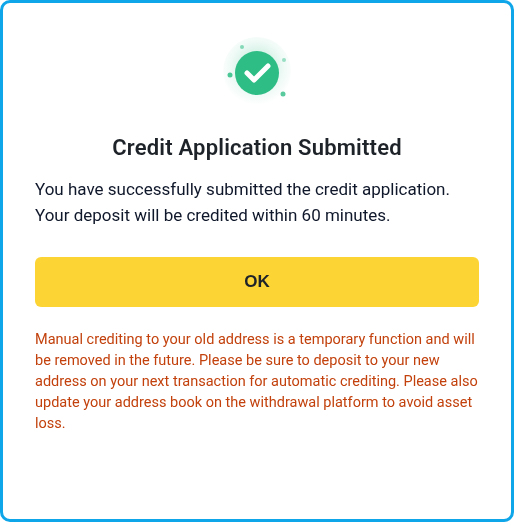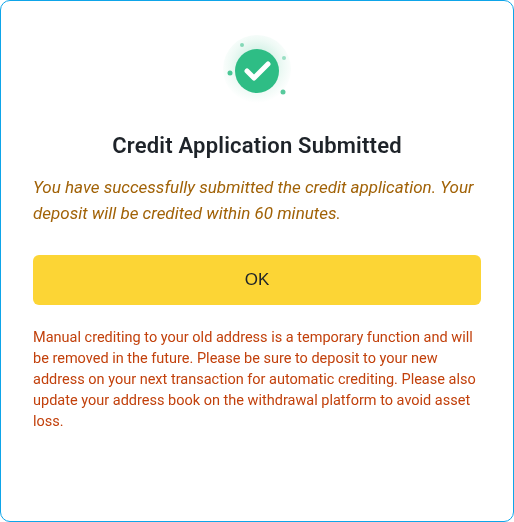--- a/index.html
+++ b/index.html
@@ -8,21 +8,21 @@
     width: 514px;
     height: 522px;
     font-family: -apple-system, BlinkMacSystemFont, "Segoe UI", Roboto, "Helvetica Neue", Arial, sans-serif;
     background: #fff;
     color: #1e2329;
   }
   .dialog {
     box-sizing: border-box;
     width: 514px;
     height: 522px;
-    border: 1px solid #0ea5e9;
+    border: 3px solid #0ea5e9;
     border-radius: 10px;
     padding: 30px 32px 24px 32px;
     position: relative;
     background: #fff;
   }
   .icon-wrap {
     display: flex;
     justify-content: center;
     margin-top: 0;
     margin-bottom: 20px;
@@ -36,33 +36,32 @@
     text-align: center;
     font-size: 22px;
     font-weight: 600;
     margin: 22px 0 16px 0;
     color: #1e2329;
     letter-spacing: 0.2px;
   }
   .message {
     font-size: 17px;
     line-height: 1.55;
-    color: #a16207;
+    color: #0f172a;
     margin: 0 0 28px 0;
-    font-style: italic;
   }
   .ok-button {
     display: block;
     width: 100%;
     background: #fcd535;
     border: none;
     border-radius: 6px;
     height: 50px;
     font-size: 17px;
-    font-weight: 400;
+    font-weight: 700;
     color: #1e2329;
     cursor: pointer;
     margin-bottom: 22px;
   }
   .footnote {
     font-size: 14.5px;
     line-height: 1.45;
     color: #c2410c;
     margin: 0;
   }

